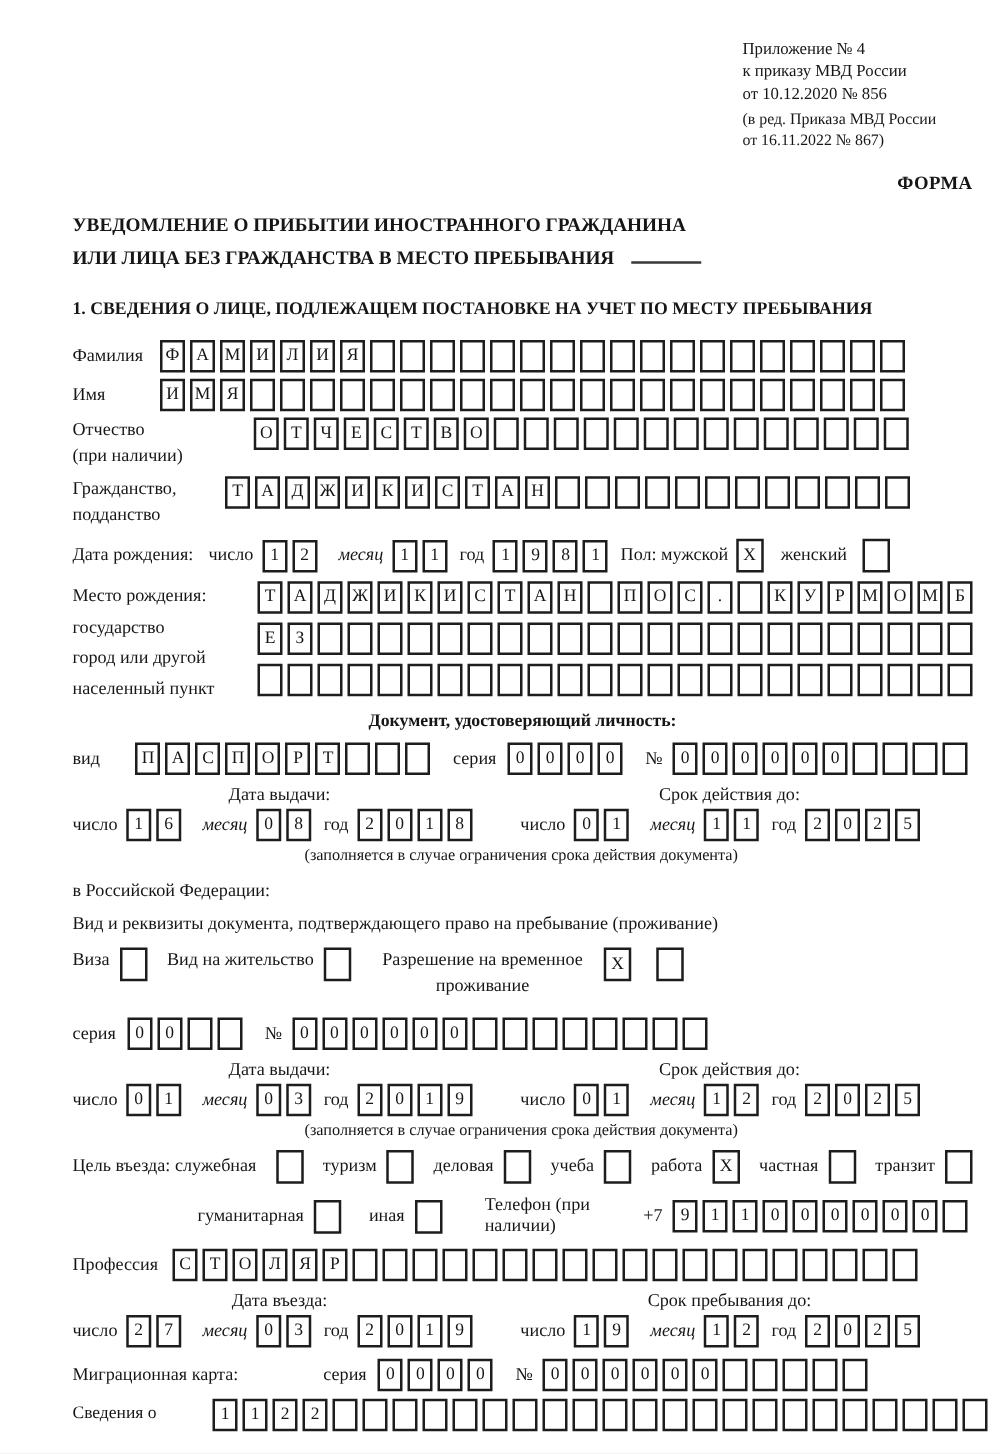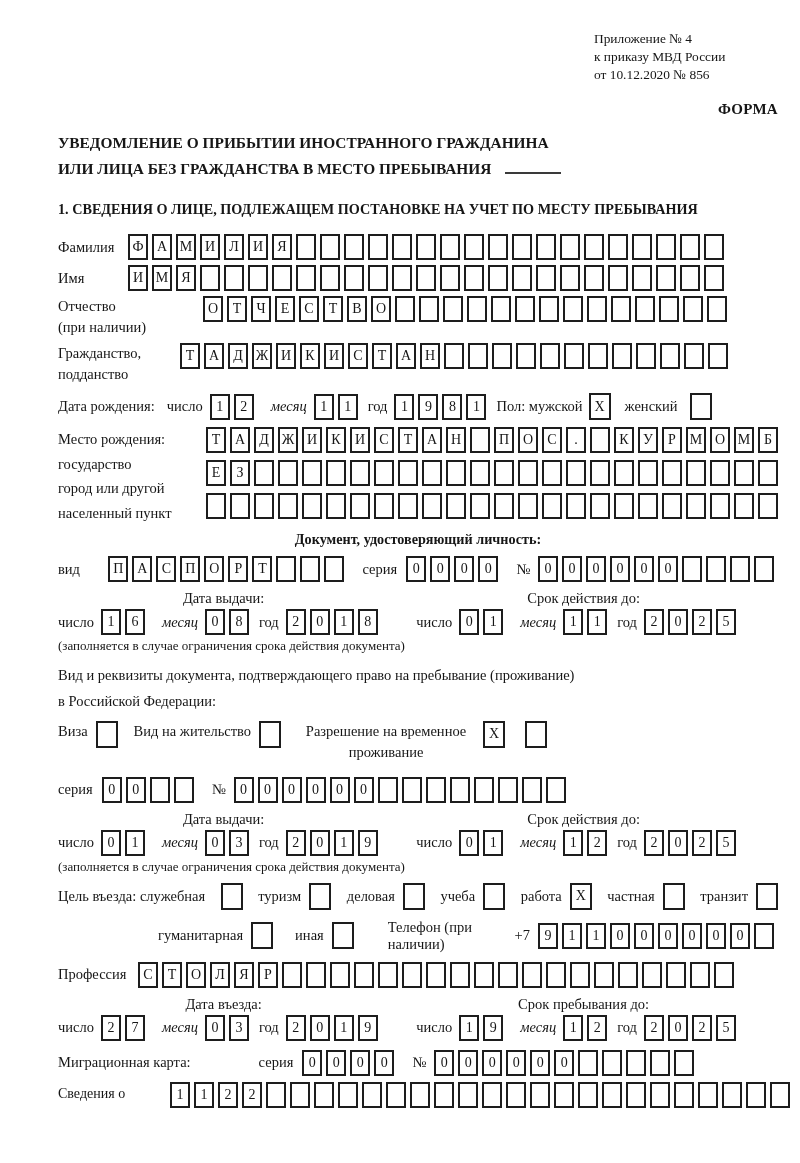--- a/index.html
+++ b/index.html
@@ -30,21 +30,21 @@
   .chk{width:22px;height:27px;margin:0;}
   
   .date-heads{display:flex;margin:8px 0 2px 0;}
   .dh1{flex:0 0 46%;text-align:center;}
   .dh2{flex:1;text-align:center;}
   .date-row{display:flex;align-items:center;margin-bottom:3px;}
   .dgroup{display:flex;align-items:center;}
   .dgroup.right{margin-left:auto;margin-right:38px;}
   .dlabel{margin-right:7px;}
   .dlabel.mid{margin-left:13px;font-style:italic;}
-  .note-right{text-align:left;font-size:13px;margin:1px 2px 8px 0;}
+  .note-right{text-align:center;font-size:13px;margin:1px 2px 8px 0;}
   .doc-head{text-align:center;font-weight:bold;font-size:14.2px;margin:4px 0 8px 0;}
   .intro{line-height:1.8;}
   
   .opts{display:flex;align-items:flex-start;margin:6px 0 14px 0;}
   .opt{display:flex;align-items:flex-start;gap:8px;}
   .opt .opt-label{line-height:1.45;}
   .optc{text-align:center;}
   .w178{width:178px;} .w186{width:186px;}
   .ml16{margin-left:16px;} .ml20{margin-left:20px;}
   
@@ -64,20 +64,24 @@
 </style>
 </head>
 <body>
 
 <div class="page">
 
   <div class="hdr">
     <div>Приложение № 4</div>
     <div>к приказу МВД России</div>
     <div>от 10.12.2020 № 856</div>
+    <div class="ed">
+      <div>(в ред. Приказа МВД России</div>
+      <div>от 16.11.2022 № 867)</div>
+    </div>
   </div>
   <div class="forma">ФОРМА</div>
 
   <div class="title">
     <div>УВЕДОМЛЕНИЕ О ПРИБЫТИИ ИНОСТРАННОГО ГРАЖДАНИНА</div>
     <div><span>ИЛИ ЛИЦА БЕЗ ГРАЖДАНСТВА В МЕСТО ПРЕБЫВАНИЯ</span><span class="blank"></span></div>
   </div>
 
   <div class="sec">1. СВЕДЕНИЯ О ЛИЦЕ, ПОДЛЕЖАЩЕМ ПОСТАНОВКЕ НА УЧЕТ ПО МЕСТУ ПРЕБЫВАНИЯ</div>
 
@@ -396,22 +400,22 @@
       <span class="boxrow">
           <span class="cell">2</span>
           <span class="cell">0</span>
           <span class="cell">2</span>
           <span class="cell">5</span>
         </span>
     </div>
   </div>
   <div class="note-right">(заполняется в случае ограничения срока действия документа)</div>
 
+  <div class="intro">в Российской Федерации:</div>
   <div class="intro">Вид и реквизиты документа, подтверждающего право на пребывание (проживание)</div>
-  <div class="intro">в Российской Федерации:</div>
 
   <div class="opts">
     <span class="opt">
       <span class="opt-label">Виза</span>
       <span class="cell chk"></span>
     </span>
     <span class="opt ml16">
       <span class="opt-label">Вид на жительство</span>
       <span class="cell chk"></span>
     </span>

